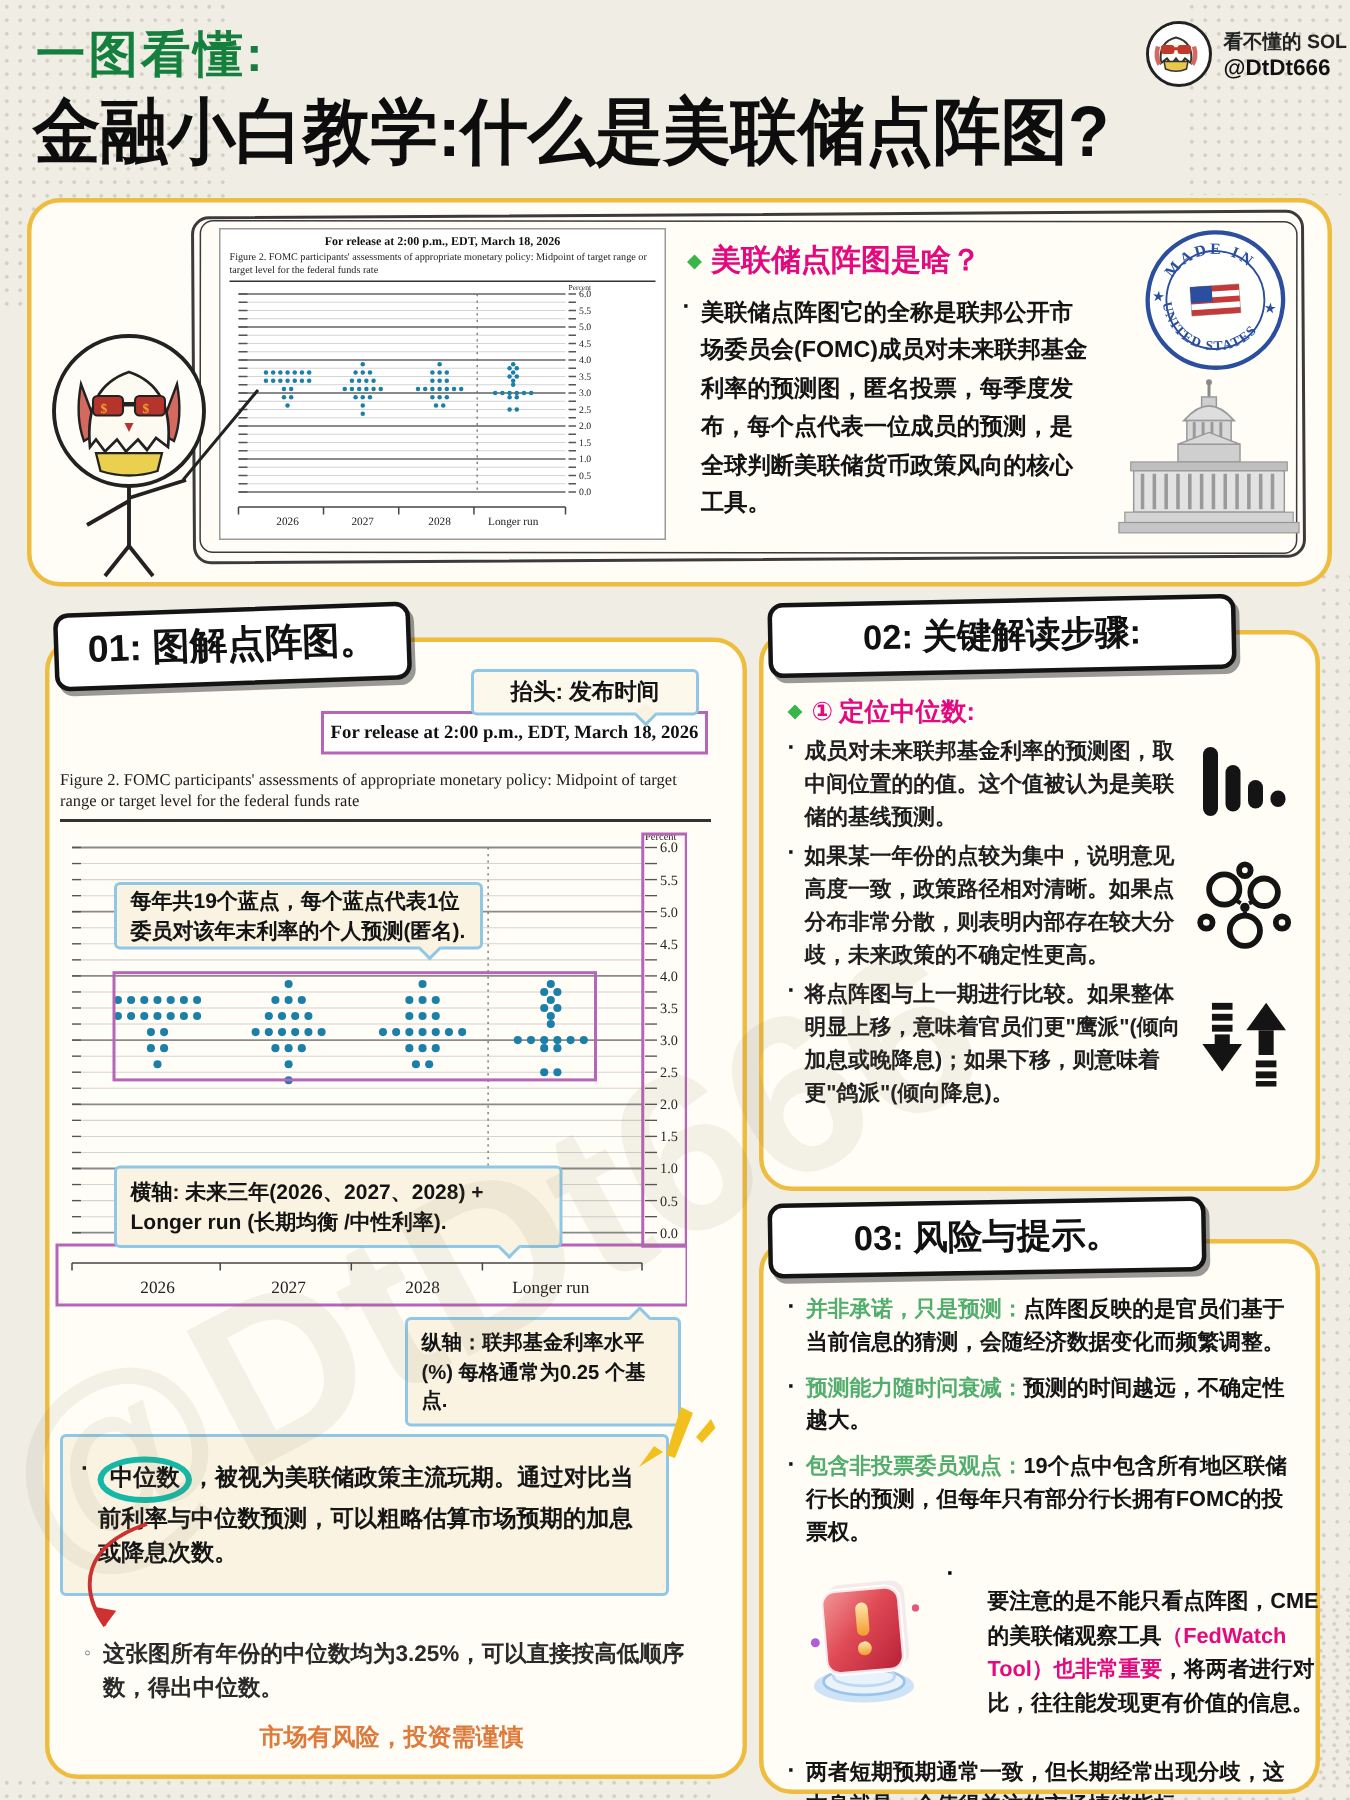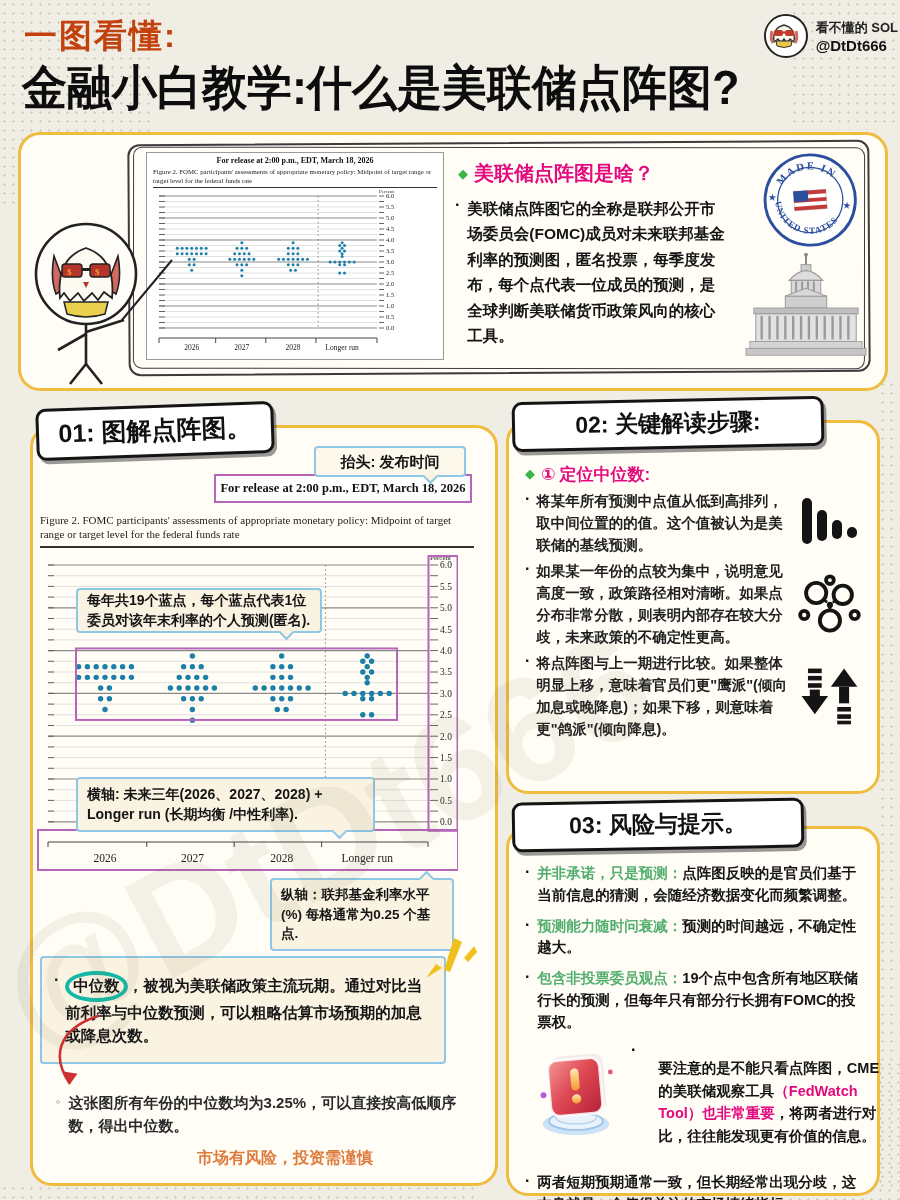--- a/index.html
+++ b/index.html
@@ -2,21 +2,21 @@
 <html><head>
 <meta charset="utf-8">
 <style>
   html,body{margin:0;padding:0;}
   body{width:900px;height:1200px;position:relative;background:#f0ede5;font-family:"Liberation Sans","DejaVu Sans",sans-serif;overflow:hidden;}
   .serif{font-family:"Liberation Serif","DejaVu Serif",serif;}
   .abs{position:absolute;}
   
   .ht{position:absolute;background-image:radial-gradient(#b7b1a2 1.1px,transparent 1.25px);background-size:9px 9px;opacity:.5;z-index:0;}
   
-  .title1{left:24px;top:14px;font-size:33px;font-weight:900;color:#c2410c;letter-spacing:2px;}
+  .title1{left:24px;top:14px;font-size:33px;font-weight:900;color:#15803d;letter-spacing:2px;}
   .title2{left:22px;top:56px;font-size:45px;font-weight:900;color:#0d0d0d;letter-spacing:0px;transform:scaleY(1.06);transform-origin:left top;white-space:nowrap;}
   .brand{right:2px;top:14px;display:flex;gap:8px;align-items:center;}
   .brand .txt div:first-child{font-size:13px;font-weight:800;color:#222;}
   .brand .txt div:last-child{font-size:15px;font-weight:800;color:#111;}
   .avatar{width:40px;height:40px;border-radius:50%;border:2px solid #222;background:#fff;overflow:hidden;}
   
   .ycard{position:absolute;background:#fffdf6;border:3px solid #eebc3f;border-radius:22px;z-index:1;}
   .sketch{position:absolute;border:2.5px solid #3b3b3b;border-radius:12px;transform:rotate(-.35deg);}
   .sketch:before{content:"";position:absolute;inset:3px;border:1px solid #3b3b3b;border-radius:9px;transform:rotate(.4deg);}
   .secbox{position:absolute;background:#fff;border:3.5px solid #141414;border-radius:10px;text-align:center;font-weight:900;color:#111;box-shadow:2.5px 3.5px 0 rgba(30,30,30,.45);z-index:6;}
@@ -41,21 +41,21 @@
   .c-y{left:270px;top:878px;width:184px;padding:5px 9px;font-size:13.5px;line-height:1.45;}
   .keybox{left:40px;top:956px;width:406px;height:108px;background:#faf3e2;border:2px solid #8fc8e6;border-radius:4px;padding:8px 12px;box-sizing:border-box;z-index:4;}
   .keyhead{font-size:19px;font-weight:900;color:#e3097e;}
   .keyline{display:flex;gap:6px;margin-top:5px;}
   .keyline .dot{font-weight:900;color:#111;}
   .keyline p{margin:0;font-size:15.5px;font-weight:800;color:#161616;line-height:1.45;}
   .circled{display:inline-block;border:4px solid #14b8a6;border-radius:50%;padding:0 4px 1px 4px;}
   .notebul{left:56px;top:1092px;width:404px;display:flex;gap:8px;z-index:3;}
   .notebul .o{color:#777;font-size:13px;padding-top:2px;}
   .notebul p{margin:0;font-size:15px;font-weight:600;color:#2a2a2a;line-height:1.5;}
-  .disclaimer{left:30px;top:1148px;width:462px;text-align:center;font-size:16px;font-weight:800;color:#de7b3c;z-index:3;padding-left:24px;}
+  .disclaimer{left:30px;top:1148px;width:462px;text-align:center;font-size:16px;font-weight:800;color:#de7b3c;z-index:3;}
   
   .card2{left:506px;top:420px;width:368px;height:368px;}
   .card3{left:506px;top:826px;width:368px;height:364px;}
   .cardpad{position:absolute;inset:0;padding:40px 12px 8px 16px;box-sizing:border-box;}
   .step-title{font-size:17px;font-weight:900;color:#e3097e;margin-top:9px;}
   .step-title .num{color:#e3097e;margin-right:4px;}
   .step-row{display:flex;gap:6px;margin-top:4px;}
   .step-row .dot{font-weight:900;color:#111;}
   .step-row p{margin:0;font-size:14.5px;font-weight:700;color:#1f1f1f;line-height:1.52;width:258px;}
   .step-icon{width:72px;display:flex;align-items:center;justify-content:center;flex:none;}
@@ -589,21 +589,21 @@
   <span class="o">◦</span>
   <p>这张图所有年份的中位数均为3.25%，可以直接按高低顺序数，得出中位数。</p>
 </div>
 <div class="abs disclaimer">市场有风险，投资需谨慎</div>
 
 <div class="ycard card2">
   <div class="cardpad">
     <div class="step-title" style="margin-top:0;"><span class="diamond">◆</span><span class="num">①</span><span>定位中位数:</span></div>
     <div class="step-row">
       <span class="dot">·</span>
-      <p>将某年所有预测中点值从低到高排列，取中间位置的的值。这个值被认为是美联储的基线预测。</p>
+      <p>成员对未来联邦基金利率的预测图，取中间位置的的值。这个值被认为是美联储的基线预测。</p>
       <div class="step-icon">
         <svg width="62" height="58" viewBox="0 0 62 58">
           <rect x="4" y="4" width="10" height="46" rx="5" fill="#141414"></rect>
           <rect x="19" y="16" width="10" height="31" rx="5" fill="#141414"></rect>
           <rect x="34" y="26" width="10" height="19" rx="5" fill="#141414"></rect>
           <rect x="49" y="33" width="10" height="11" rx="5" fill="#141414"></rect>
         </svg>
       </div>
     </div>
     <div class="step-row">

